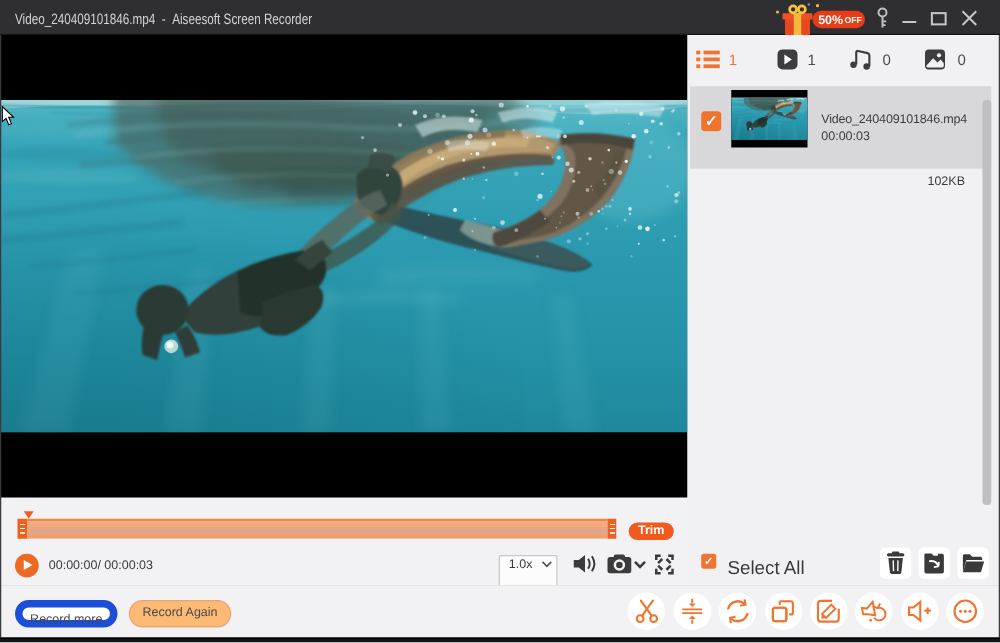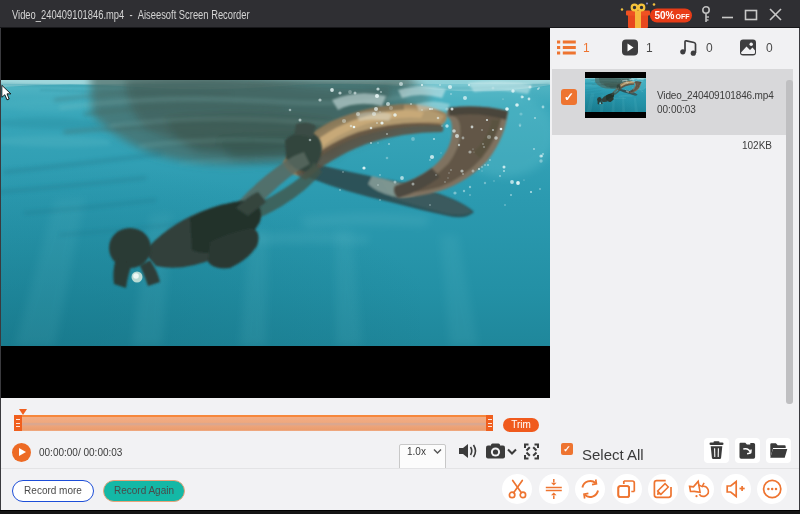--- a/index.html
+++ b/index.html
@@ -17,33 +17,33 @@
   .sel-row { left:552px; top:69px; width:241px; height:66px; background:#d8d8da; }
   .checkbox { width:15px; height:15px; background:#ee7430; border-radius:2px; color:#fff; font-size:11px; line-height:15px; text-align:center; font-weight:bold; }
   .thumb { left:585px; top:72px; width:61px; height:46px; background:#000; }
   .fname { left:657px; top:90px; font-size:10px; letter-spacing:-0.15px; color:#3c3c3c; }
   .ftime { left:657px; top:104px; font-size:10px; color:#3c3c3c; }
   .fsize { left:720px; top:104px; width:52px; font-size:10px; color:#3c3c3c; text-align:right;margin-top:36px; }
 
   .bar-tri { left:19px; top:409px; width:0; height:0; border-left:4px solid transparent; border-right:4px solid transparent; border-top:6px solid #f05f1e; }
   .bar-handle { top:415px; width:8px; height:16px; background-color:#f05f1e; background-image:repeating-linear-gradient(to bottom, rgba(255,255,255,.85) 0 1px, transparent 1px 3.5px); background-size:4px 10px; background-position:2px 4px; background-repeat:no-repeat; }
   .bar { left:22px; top:415px; width:464px; height:16px; border-top:2px solid #f6873c; background:linear-gradient(#f2ad85 0%, #efa87e 38%, #dba78f 46%, #dba78f 55%, #eda47a 64%, #eb9d6e 92%, #f2b08a 100%); }
-  .trim { left:503px; top:418px; width:36px; height:14px; background:#f05a1d; border-radius:7px; color:#fff; font-size:10px; text-align:center; line-height:14px; }
+  .trim { left:503px; top:418px; width:36px; height:14px; background:#f05a1d; border-radius:7px; color:#fff; font-size:10px; text-align:center; line-height:14px;font-weight:bold; }
 
   .playbtn { left:12px; top:443px; width:19px; height:19px; border-radius:50%; background:#ed6a24; }
   .playbtn:after { content:""; position:absolute; left:7px; top:5px; border-left:7px solid #fff; border-top:4.5px solid transparent; border-bottom:4.5px solid transparent; }
   .timetext { left:39px; top:447px; font-size:10px; color:#3a3a3a;text-align:center; }
   .speed { left:399px; top:444px; width:47px; height:28px; background:#fcfcfc; border:1px solid #c8c8c8; border-radius:2px; font-size:10px; color:#3a3a3a; padding-left:7px; line-height:14px; }
   
   .sep { left:0; top:468px; width:800px; height:1px; background:#e3e3e5; }
   .btm { left:0; top:469px; width:800px; height:41px; background:#f2f2f4; }
 
   .pill { position:absolute; height:22px; border-radius:11px; font-size:10px; color:#4a4a4a; text-align:center; line-height:20px; }
-  .rec-more { left:12px; top:480px; width:82px; background:#fff; border:1px solid #1d4ed8; }
-  .rec-again { left:103px; top:480px; width:82px; background:#14b8a6; border:1px solid #e9a379; }
+  .rec-more { left:12px; top:480px; width:82px; background:#fff; border:6px solid #1d4ed8; }
+  .rec-again { left:103px; top:480px; width:82px; background:#fdba74; border:1px solid #e9a379; }
 
   .circbtn { position:absolute; top:474px; width:30px; height:30px; border-radius:50%; background:#fff; }
   .sq-btn { position:absolute; top:438px; width:25px; height:25px; border-radius:4px; background:#fff; }
 
   .selall-text { left:582px; top:446px; font-size:15px; color:#3a3a3a; }
 
   .bottomstrip { left:0; top:510px; width:800px; height:4px; background:#141414; border-top:1px solid #000; }
 </style>
 </head>
 <body>

